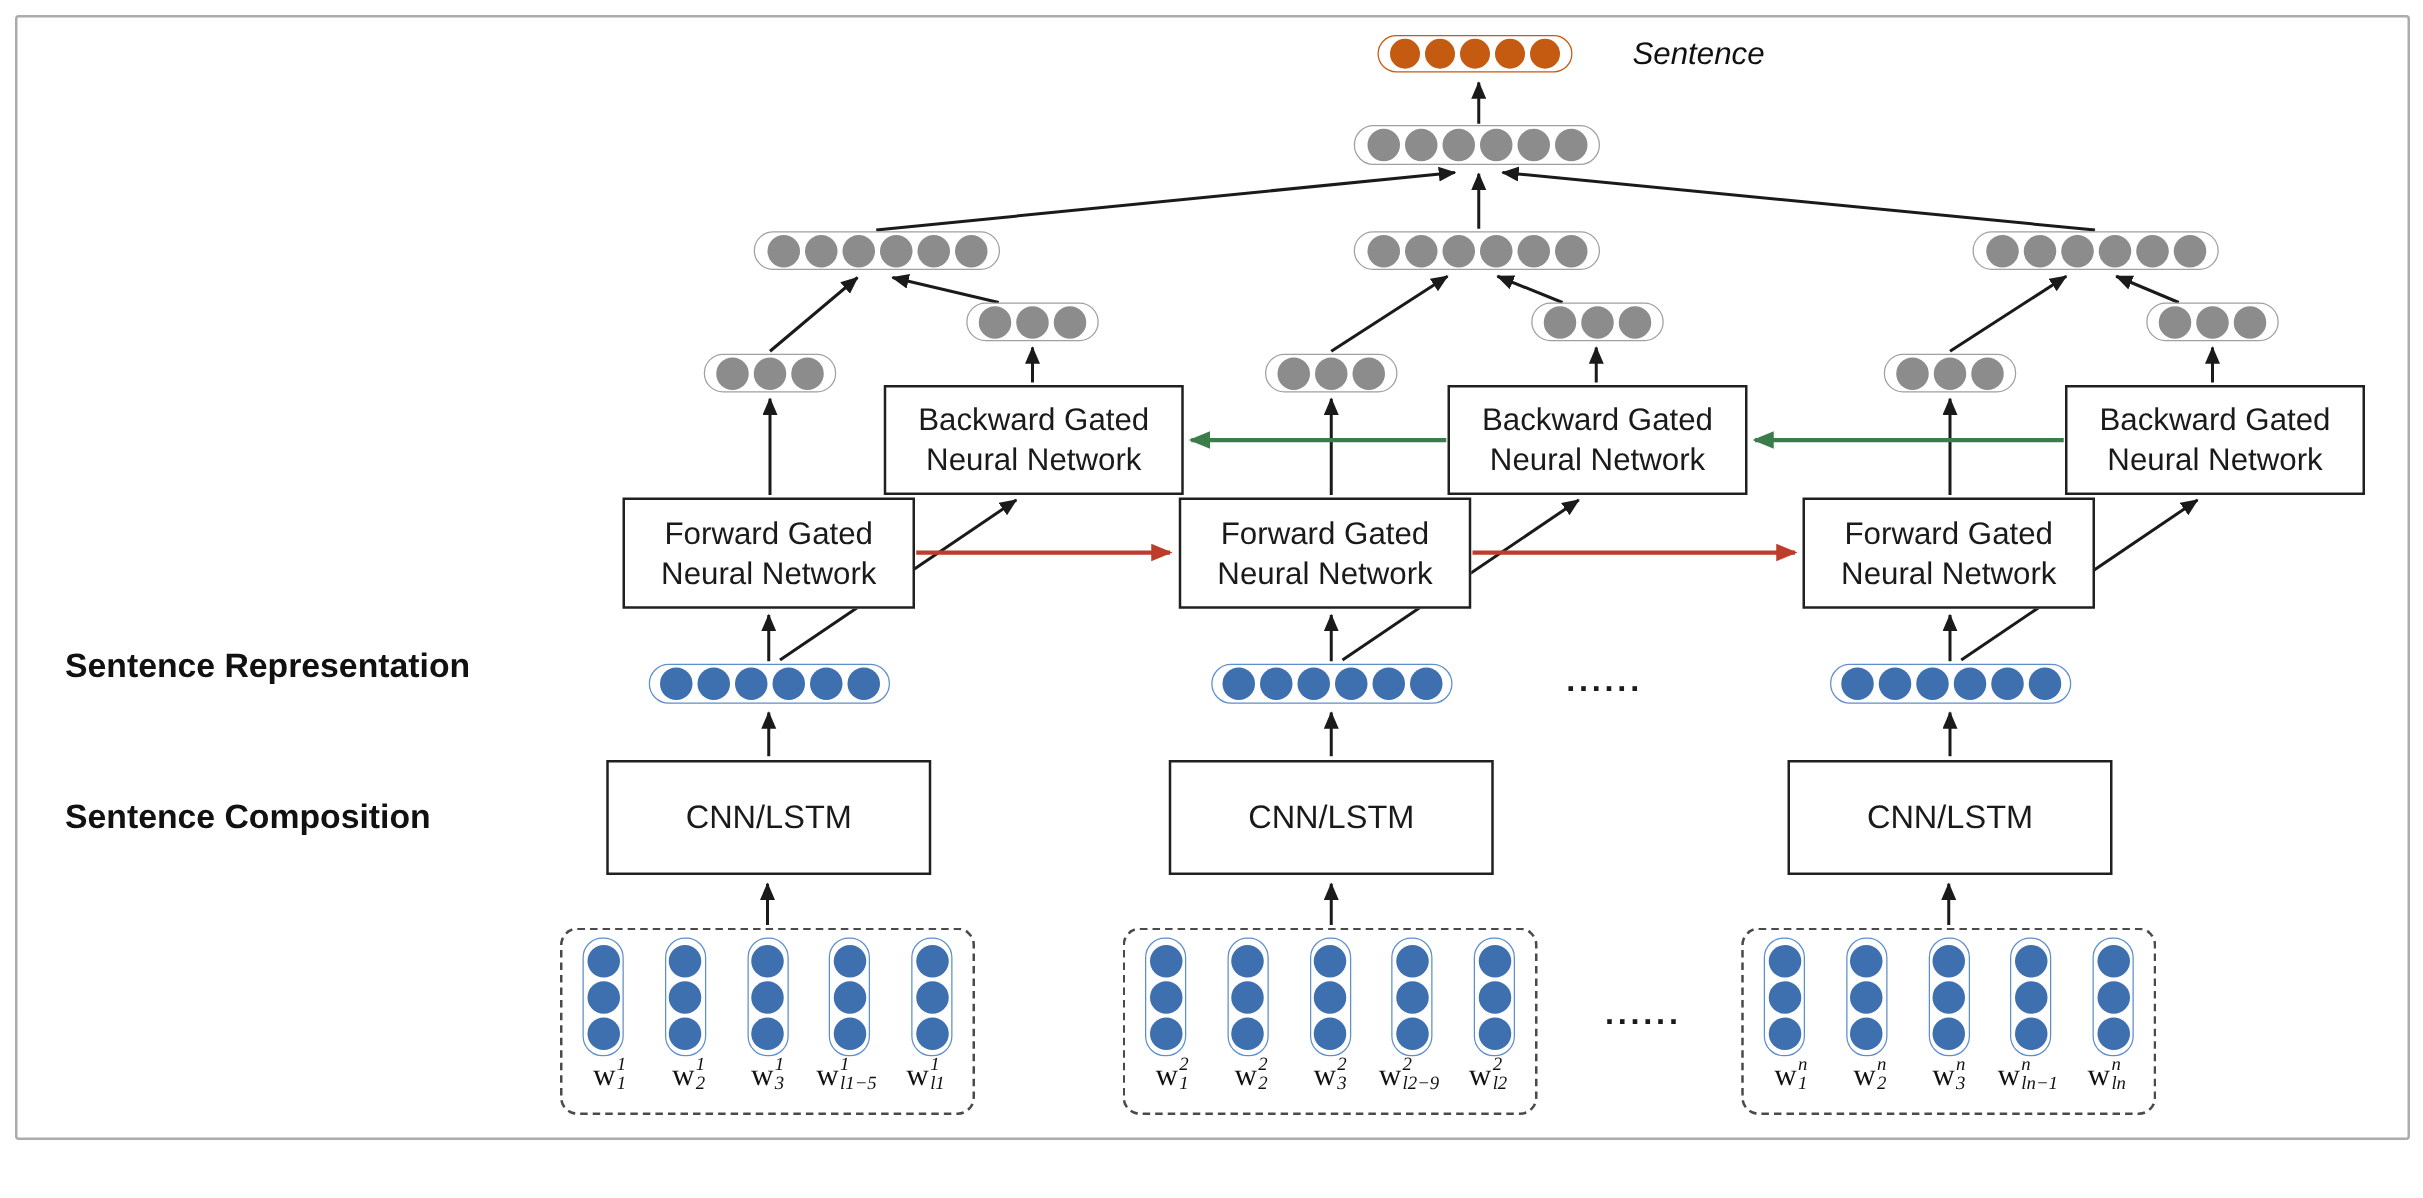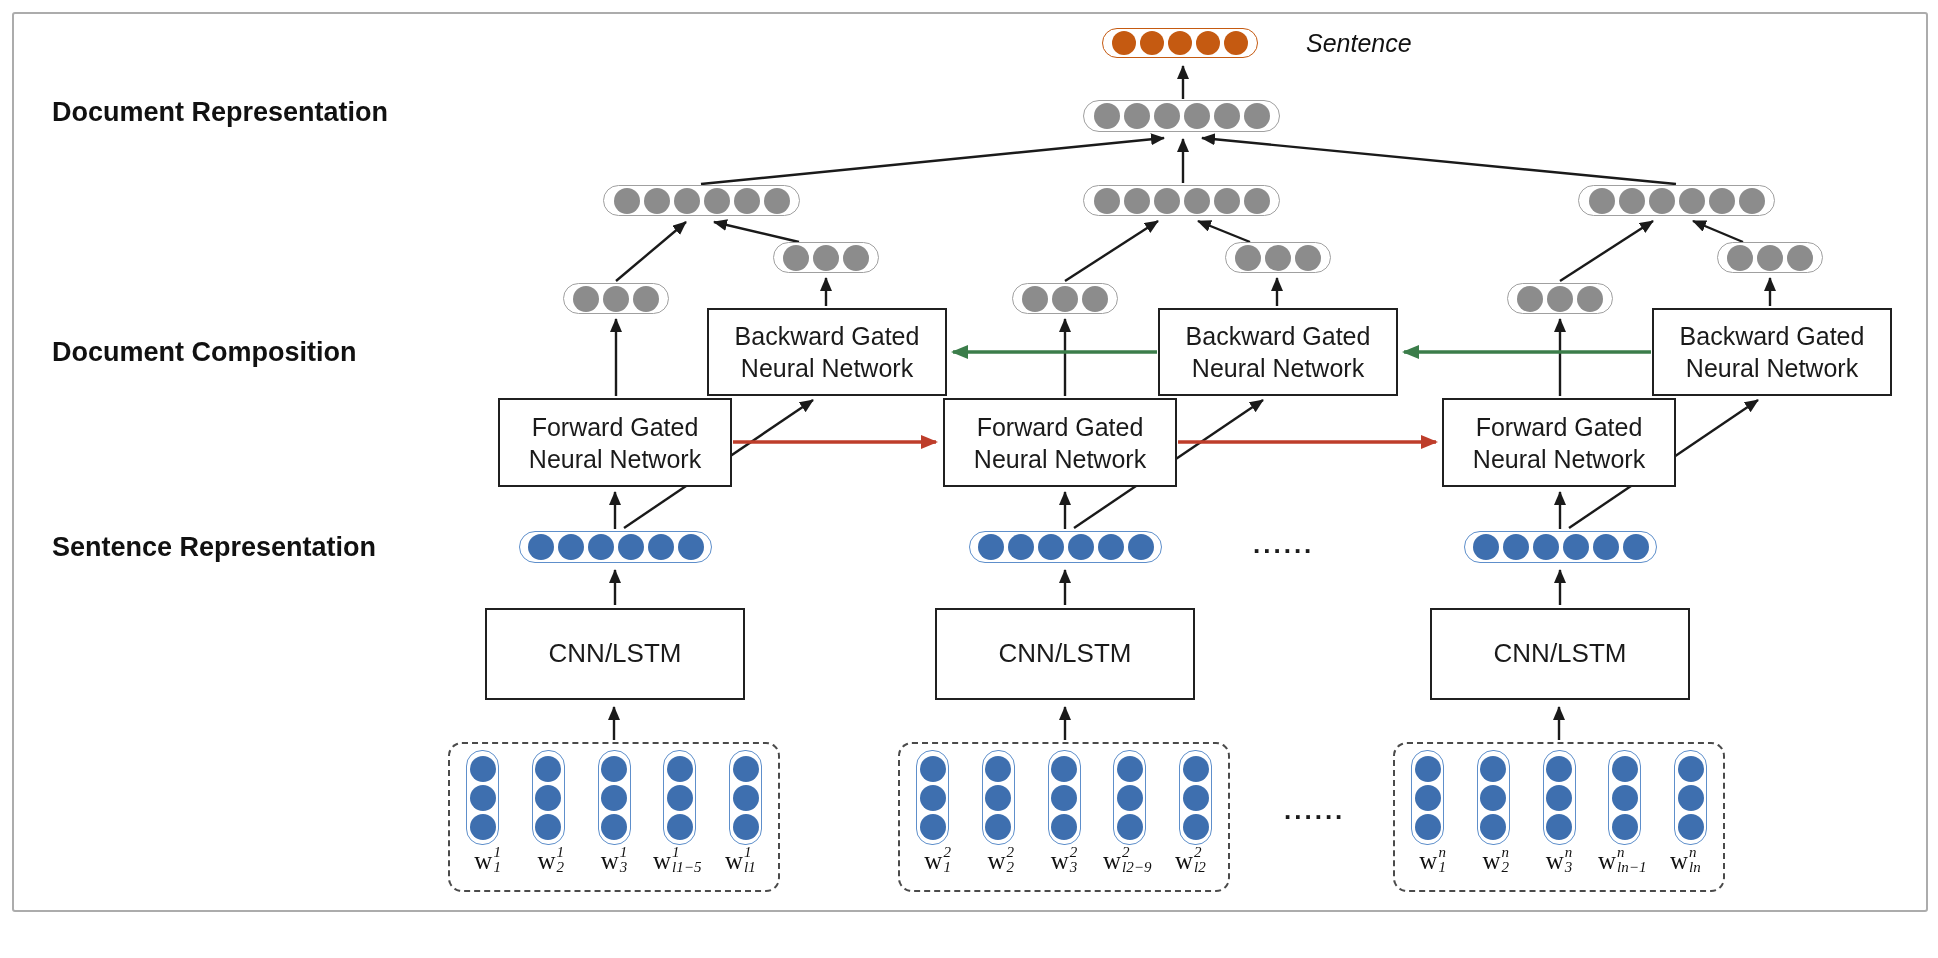--- a/index.html
+++ b/index.html
@@ -438,22 +438,21 @@
             <span class="wletter">w</span>
             <span class="wscripts">
               <span>n</span>
               <span>ln</span>
             </span>
           </div>
         </div>
       </div>
     </div>
 
-  <div class="rowlabel" style="top:112px">Document Representation</div>
-  <div class="rowlabel" style="top:352px">Document Composition</div>
-  <div class="rowlabel" style="top:547px">Sentence Representation</div>
+  <div class="rowlabel" style="top:533px">Sentence Representation</div>
+  <div class="rowlabel" style="top:654px">Sentence Composition</div>
 
   <div class="softmax">Sentence</div>
 
   <div class="ellipsis" style="left:1253px;top:531px">......</div>
   <div class="ellipsis" style="left:1284px;top:797px">......</div>
 
 </div>
 
 </body></html>

